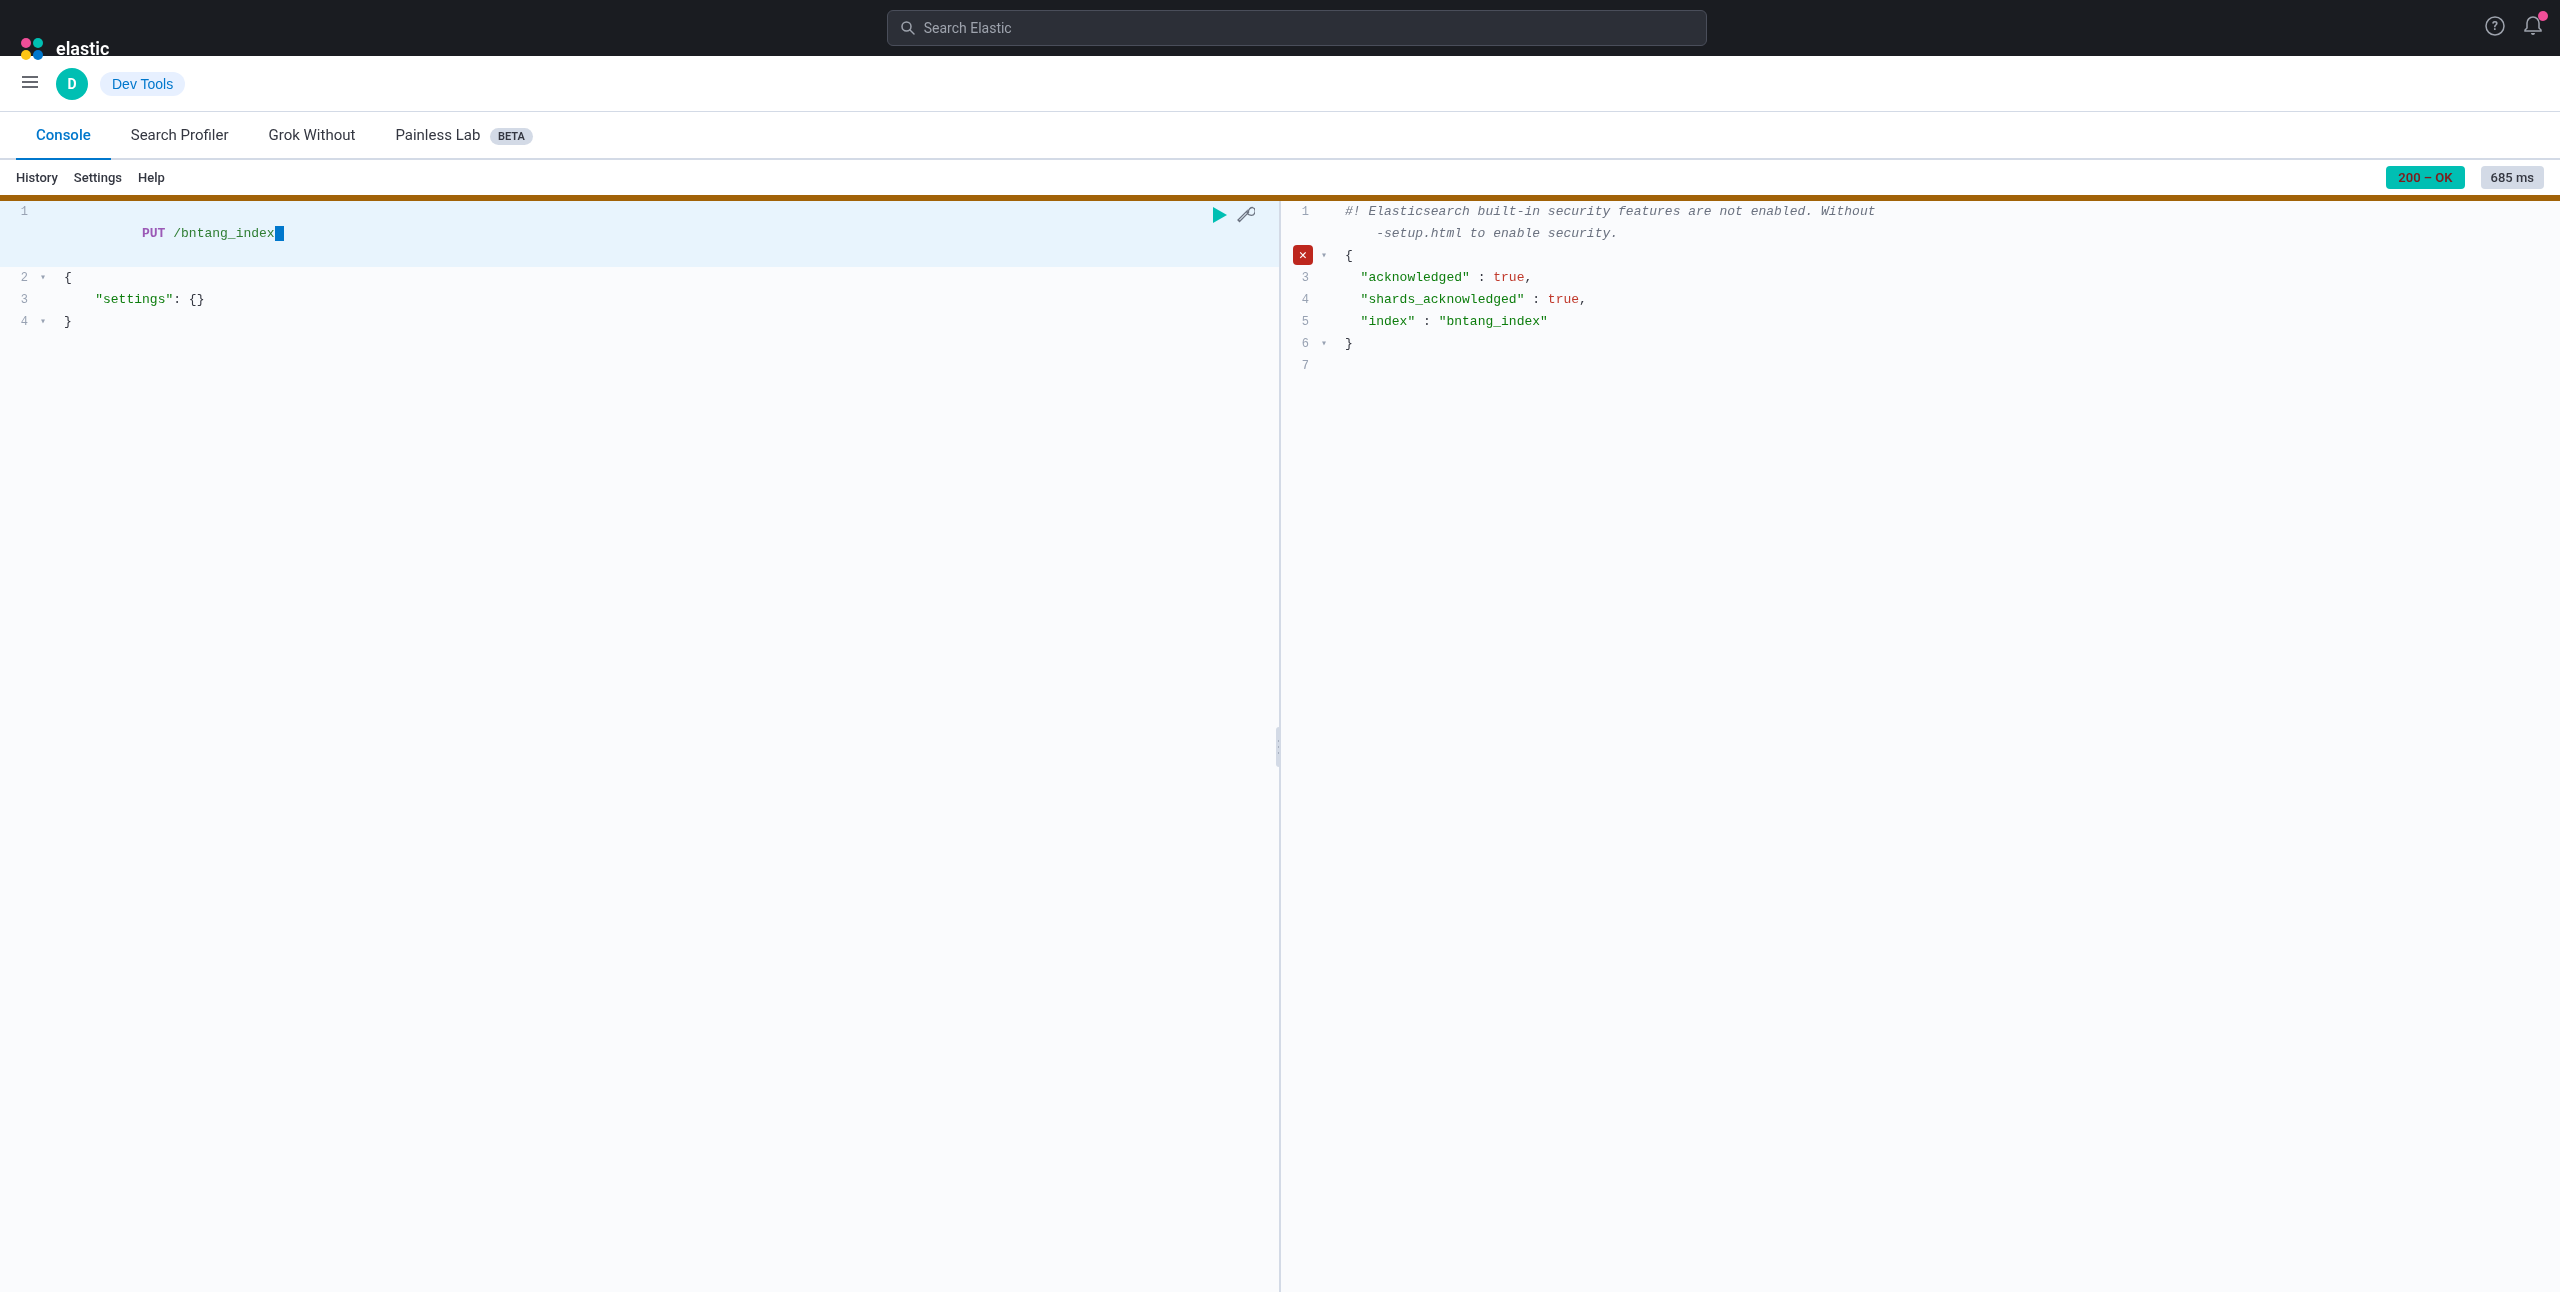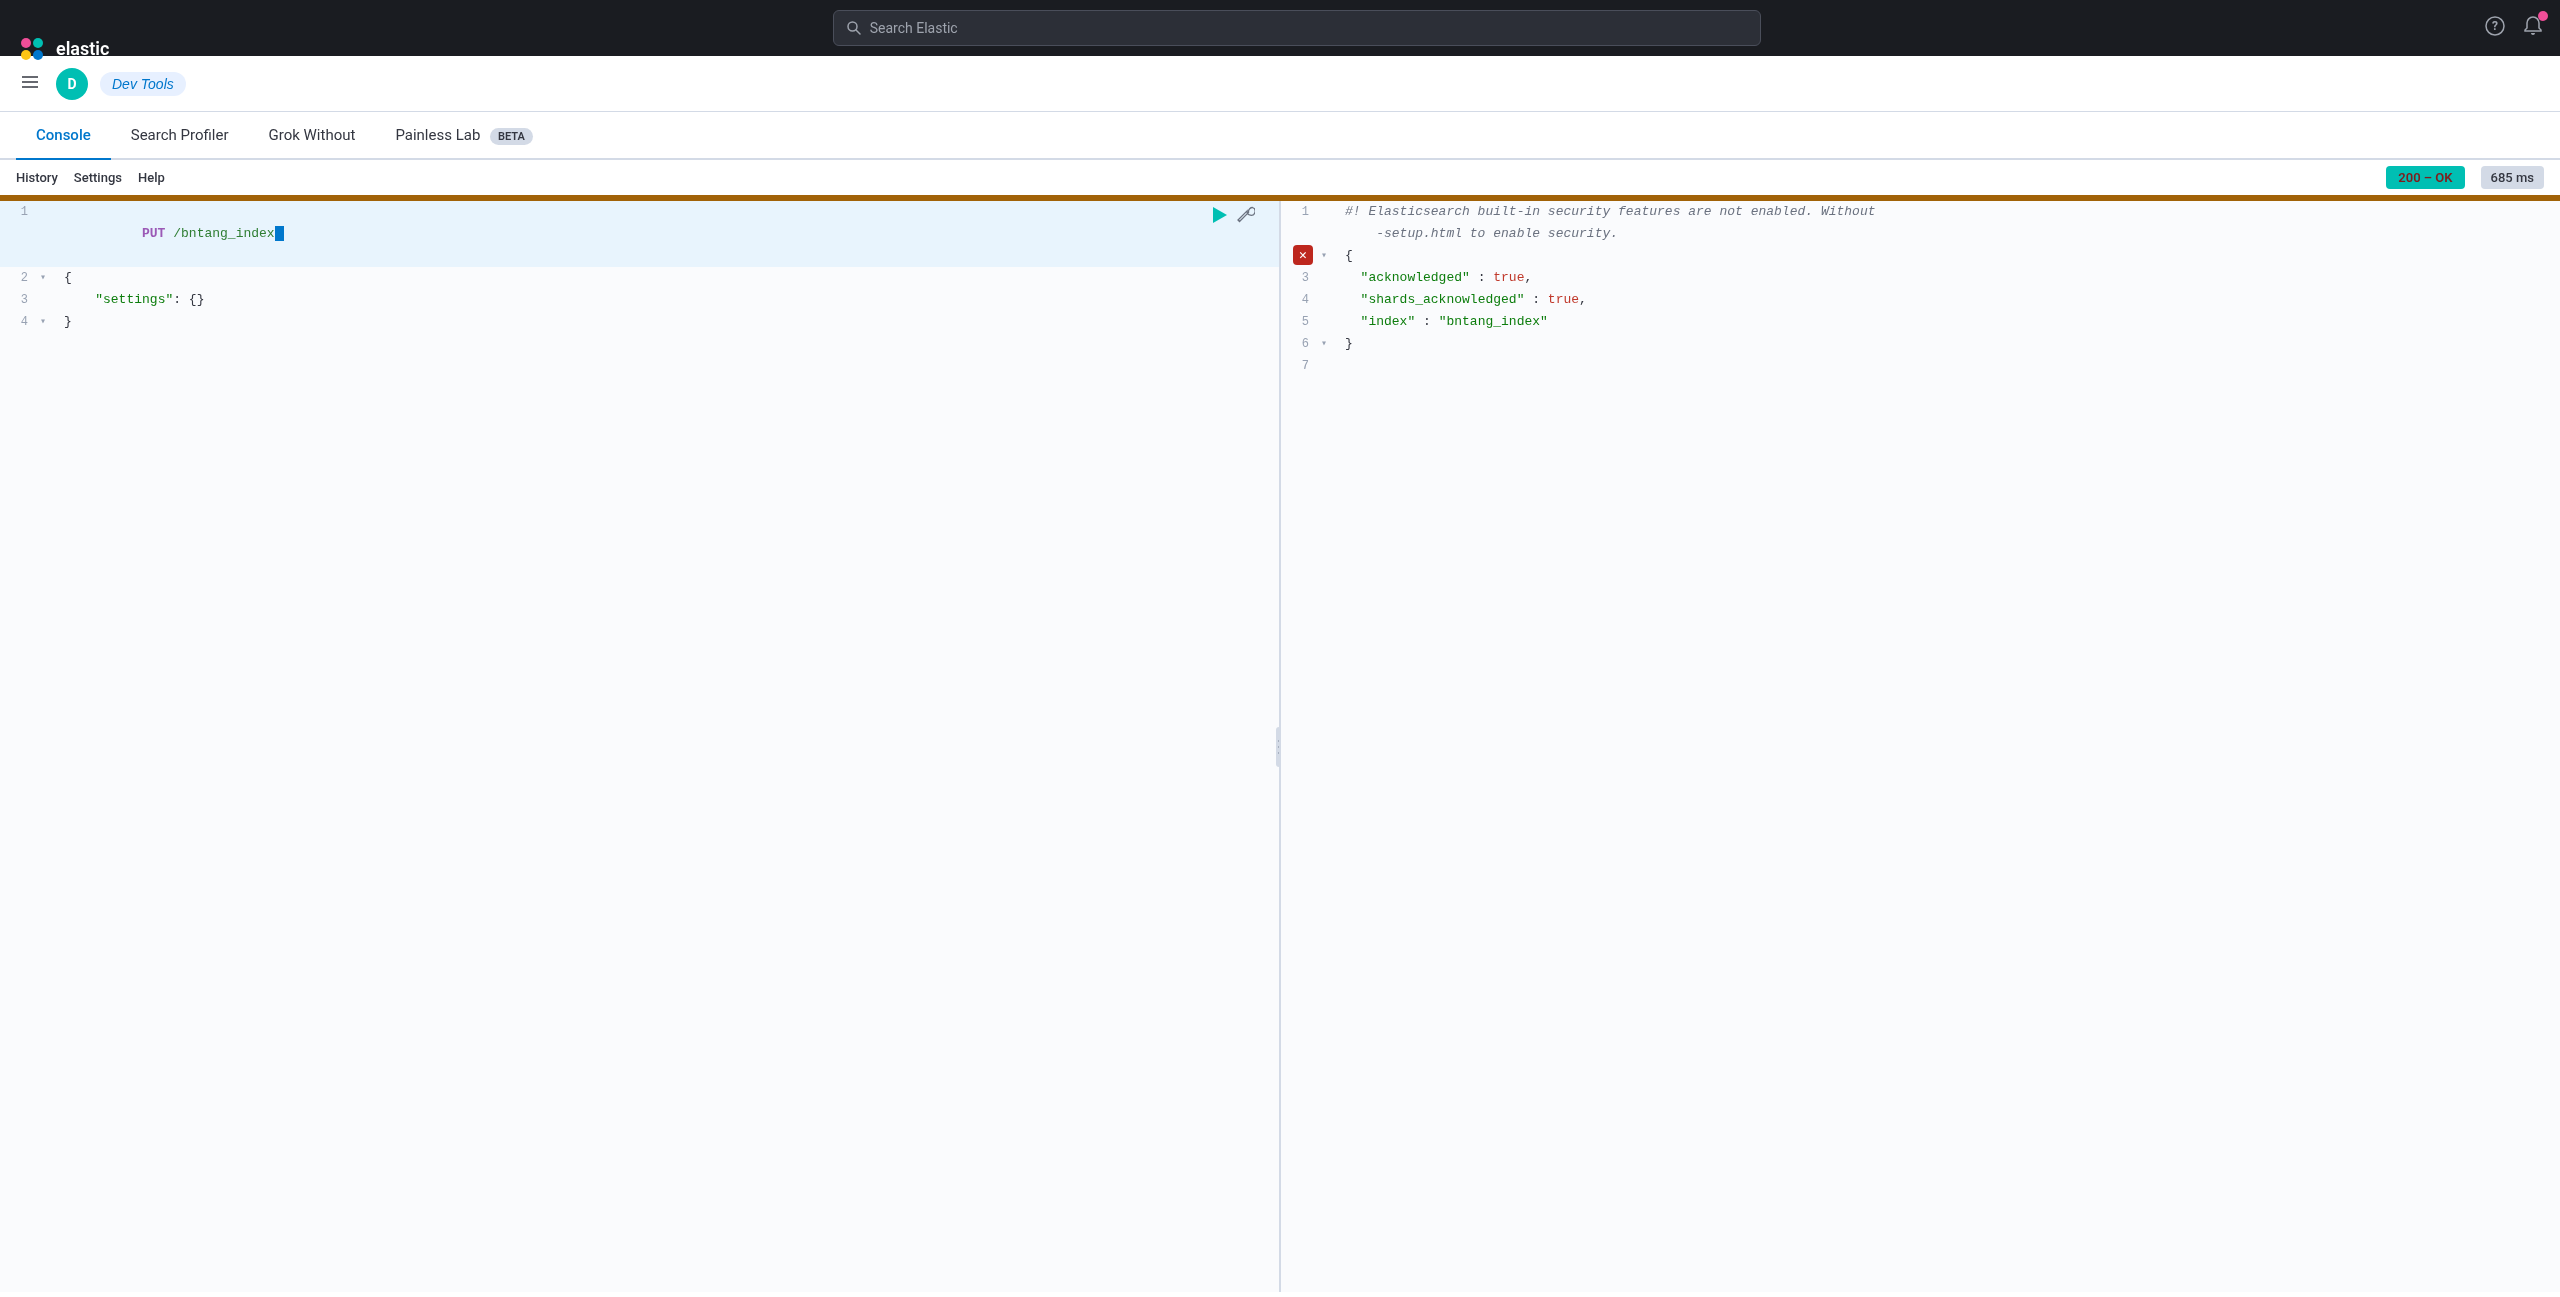--- a/index.html
+++ b/index.html
@@ -29,21 +29,21 @@
     }
     .search-bar-container {
       flex: 1;
       display: flex;
       justify-content: center;
     }
     .search-bar {
       background: #2c2f37;
       border: 1px solid #4a4e5a;
       border-radius: 6px;
-      width: 928px;
+      width: 820px;
       height: 36px;
       display: flex;
       align-items: center;
       padding: 0 12px;
       gap: 8px;
       color: #9ea3ad;
       font-size: 14px;
     }
     .nav-icons {
       display: flex;
@@ -93,21 +93,20 @@
     }
     .breadcrumb-btn {
       background: #e7f0ff;
       color: #0077cc;
       border: none;
       border-radius: 12px;
       padding: 4px 12px;
       font-size: 14px;
       cursor: pointer;
       font-weight: 500;
-      font-style: italic;
     }
 
     
     .tabs-container {
       background: #fff;
       display: flex;
       align-items: flex-start;
       padding: 0 16px;
       border-bottom: 2px solid #d3dae6;
       gap: 0;

